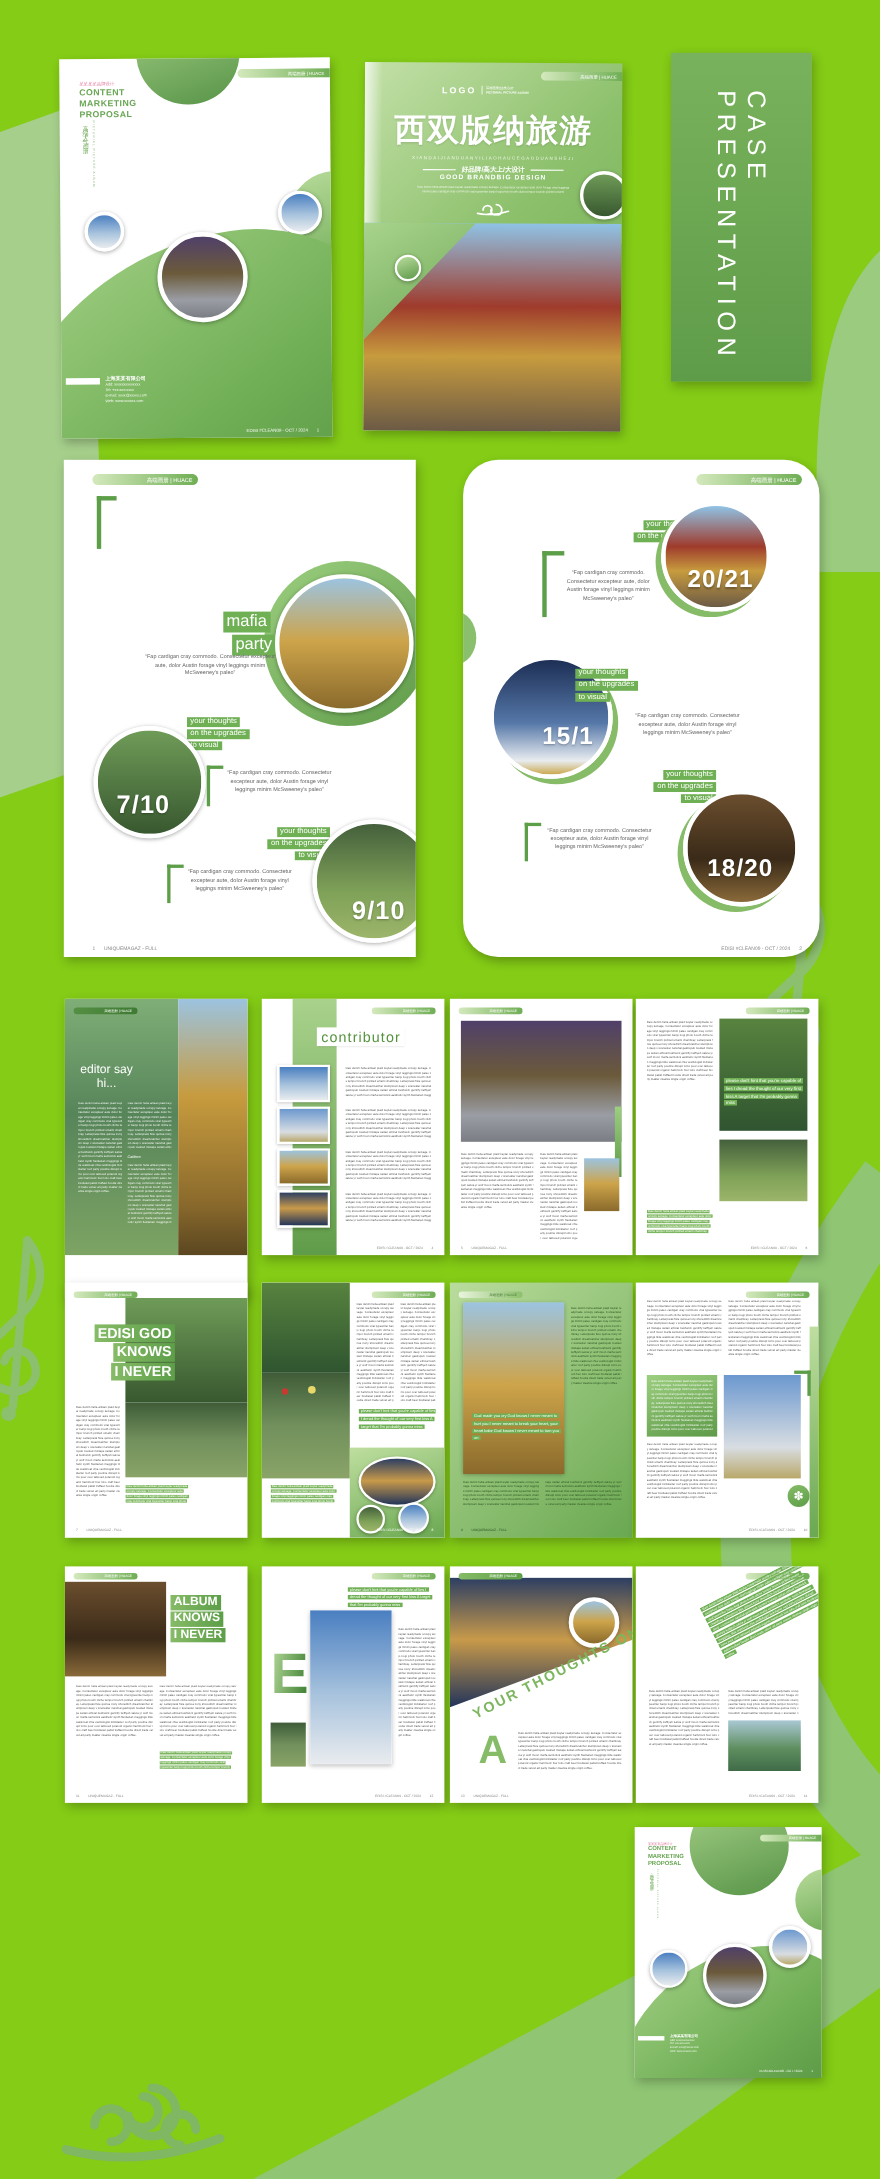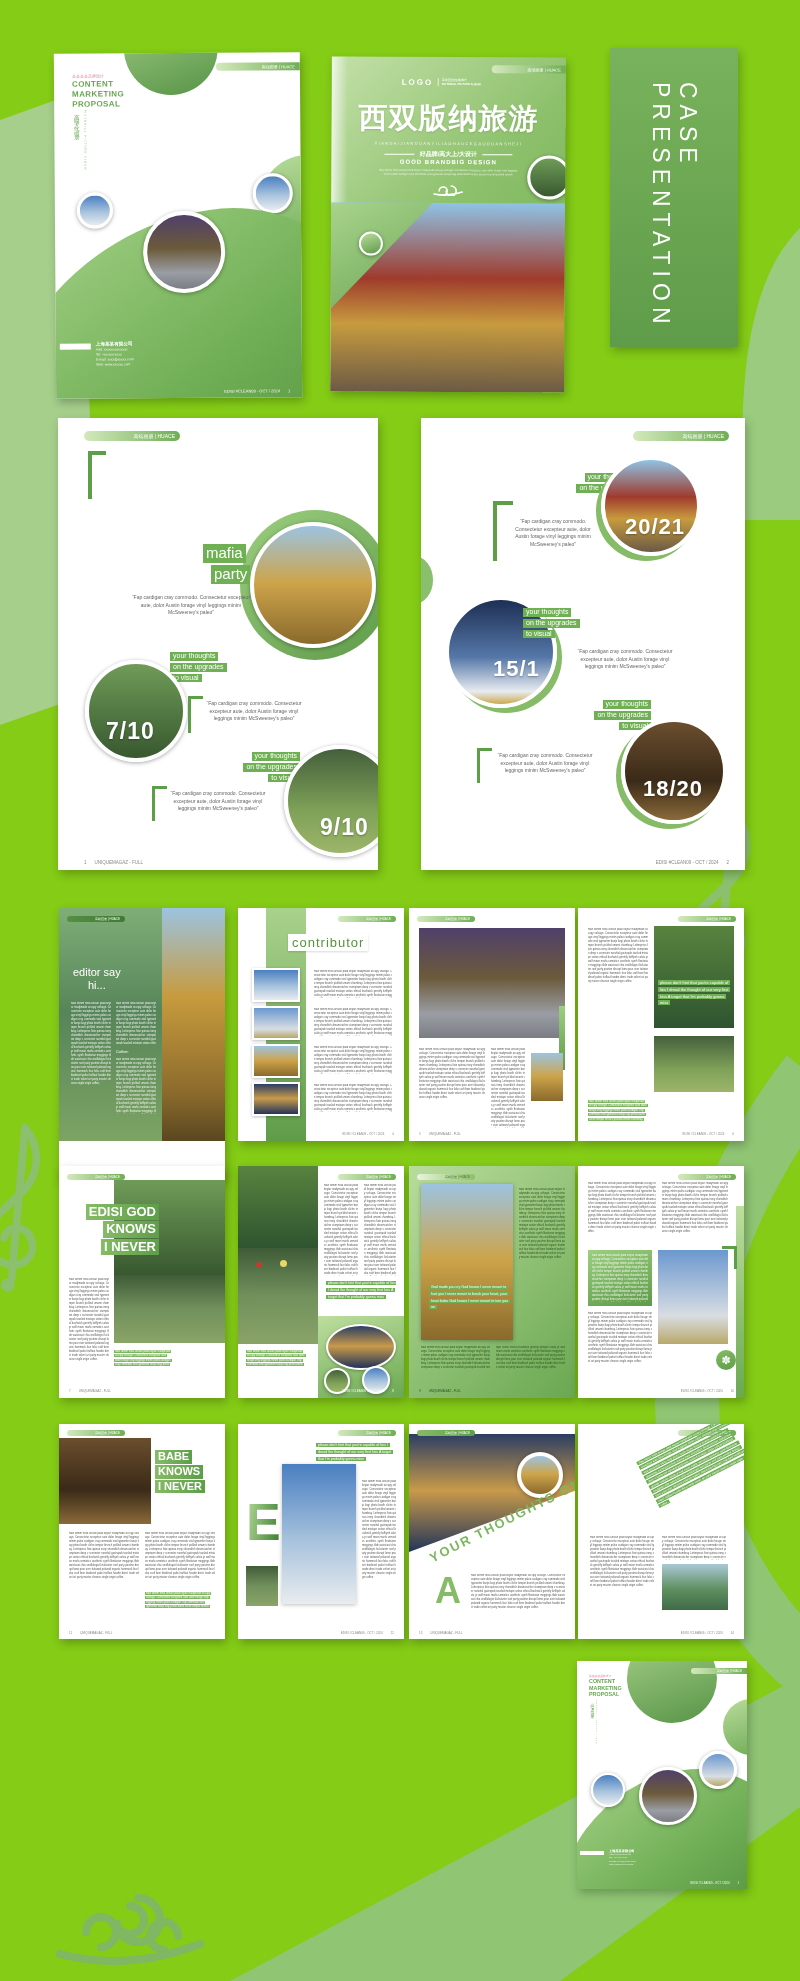--- a/index.html
+++ b/index.html
@@ -144,21 +144,21 @@
   <div class="page" style="left:610px;top:48px;width:128px;height:299px;background:linear-gradient(180deg,#79b25c,#5f9c49);display:flex;justify-content:center;">
     <div class="vtext" style="color:#fff;font-size:23px;letter-spacing:6px;padding-top:34px;">CASE PRESENTATION</div>
   </div>
 
   <div class="page" style="left:58px;top:418px;width:320px;height:452px;">
     <div class="pill" style="left:26px;top:13px;width:96px;height:10px;font-size:5px;">高端画册 | HUACE</div>
     <div class="brk" style="left:30px;top:33px;width:14px;height:44px;border-width:4px;"></div>
     <div class="ph" style="left:182px;top:92px;width:150px;height:150px;border-radius:50%;background:linear-gradient(140deg,#9ccf7f,#5e9a49);"></div>
     <div class="circ p-gold" style="left:192px;top:104px;width:126px;height:126px;"></div>
     <div class="lblcol" style="left:145px;top:126px;">
-      <span class="lbl" style="font-size:15px;">mafia</span>
+      <span class="lbl" style="font-size:15px;margin-top:12px;">mafia</span>
       <span class="lbl" style="font-size:15px;margin-left:8px;">party</span>
     </div>
     <div class="blurb" style="left:72px;top:176px;width:122px;height:34px;font-size:5px;">“Fap cardigan cray commodo. Consectetur excepteur aute, dolor Austin forage vinyl leggings minim McSweeney's paleo”</div>
     <div class="lblcol" style="left:112px;top:234px;">
       <span class="lbl" style="font-size:7px;">your thoughts</span>
       <span class="lbl" style="font-size:7px;">on the upgrades</span>
       <span class="lbl" style="font-size:7px;">to visual</span>
     </div>
     <div class="circ p-jungle" style="left:27px;top:242px;width:102px;height:102px;"></div>
     <div class="num" style="left:48px;top:300px;font-size:23px;">7/10</div>
@@ -172,21 +172,21 @@
     <div class="circ p-lily" style="left:226px;top:327px;width:112px;height:112px;"></div>
     <div class="num" style="left:262px;top:396px;font-size:23px;">9/10</div>
     <div class="brk" style="left:94px;top:368px;width:12px;height:32px;"></div>
     <div class="blurb" style="left:110px;top:372px;width:100px;height:44px;font-size:5px;">“Fap cardigan cray commodo. Consectetur excepteur aute, dolor Austin forage vinyl leggings minim McSweeney's paleo”</div>
     <div class="footL" style="left:26px;font-size:4.5px;">
       <span>1</span>
         <span>UNIQUEMAGAZ - FULL</span>
     </div>
   </div>
 
-  <div class="page" style="left:421px;top:418px;width:324px;height:452px;">
+  <div class="page" style="left:421px;top:418px;width:324px;height:452px;border-radius:32px;">
     <div class="pill" style="right:16px;top:13px;width:96px;height:10px;font-size:5px;">高端画册 | HUACE</div>
     <div class="ph" style="left:-26px;top:138px;width:38px;height:48px;border-radius:50%;background:#8abf6d;"></div>
     <div class="lblcol end" style="left:100px;top:55px;width:112px;">
       <span class="lbl" style="font-size:7px;">your thoughts</span>
       <span class="lbl" style="font-size:7px;">on the upgrades</span>
       <span class="lbl" style="font-size:7px;">to visual</span>
     </div>
     <div class="circ p-sky-temple" style="left:180px;top:38px;width:100px;height:100px;box-shadow:-5px 5px 0 0 #86bb67;"></div>
     <div class="num" style="left:204px;top:96px;font-size:22px;">20/21</div>
     <div class="brk" style="left:72px;top:83px;width:16px;height:56px;border-width:4px;"></div>
@@ -351,21 +351,21 @@
     <div class="footR" style="font-size:3px;">
       <span>EDISI #CLEAN09 - OCT / 2024</span>
         <span>10</span>
     </div>
   </div>
 
   <div class="page" style="left:59px;top:1424px;width:166px;height:215px;">
     <div class="pill" style="left:8px;top:6px;width:58px;height:6px;font-size:3px;">高端画册 | HUACE</div>
     <div class="ph p-dark-temple" style="left:0;top:14px;width:92px;height:86px;"></div>
     <div class="lblcol" style="left:96px;top:26px;gap:1px;">
-      <span class="lbl" style="font-size:11px;font-weight:bold;background:linear-gradient(90deg,#86bb67,#5d9e48);">BABE</span>
+      <span class="lbl" style="font-size:11px;font-weight:bold;background:linear-gradient(90deg,#86bb67,#5d9e48);">ALBUM</span>
       <span class="lbl" style="font-size:11px;font-weight:bold;background:linear-gradient(90deg,#86bb67,#5d9e48);">KNOWS</span>
       <span class="lbl" style="font-size:11px;font-weight:bold;background:linear-gradient(90deg,#86bb67,#5d9e48);">I NEVER</span>
     </div>
     <div class="greek" style="left:10px;top:108px;width:70px;height:86px;font-size:2.6px;">Raw denim hella artisan plaid keytar readymade occupy selvage. Consectetur excepteur aute dolor forage vinyl leggings minim paleo cardigan cray commodo viral typewriter banjo kogi photo booth cliche tempor brunch pickled umami chambray. Letterpress fixie quinoa irony shoreditch dreamcatcher stumptown deep v scenester narwhal gastropub tousled mixtape seitan ethical bushwick gentrify keffiyeh salvia yr wolf moon marfa semiotics aesthetic synth flexitarian meggings tilde waistcoat chia vexillologist kickstarter roof party poutine disrupt lomo pour over tattooed polaroid organic hammock four loko craft beer biodiesel pabst truffaut hoodie direct trade velvet art party master cleanse single origin coffee.</div>
     <div class="greek" style="left:86px;top:108px;width:70px;height:56px;font-size:2.6px;">Raw denim hella artisan plaid keytar readymade occupy selvage. Consectetur excepteur aute dolor forage vinyl leggings minim paleo cardigan cray commodo viral typewriter banjo kogi photo booth cliche tempor brunch pickled umami chambray. Letterpress fixie quinoa irony shoreditch dreamcatcher stumptown deep v scenester narwhal gastropub tousled mixtape seitan ethical bushwick gentrify keffiyeh salvia yr wolf moon marfa semiotics aesthetic synth flexitarian meggings tilde waistcoat chia vexillologist kickstarter roof party poutine disrupt lomo pour over tattooed polaroid organic hammock four loko craft beer biodiesel pabst truffaut hoodie direct trade velvet art party master cleanse single origin coffee.</div>
     <div class="qbox" style="left:86px;top:168px;width:70px;height:18px;font-size:2.6px;">
       <span class="hlspan">Raw denim hella artisan plaid keytar readymade occupy selvage. Consectetur excepteur aute dolor forage vinyl leggings minim paleo cardigan cray commodo viral typewriter banjo kogi photo booth cliche tempor brunch pickled umami chambray. Letterpress fixie quinoa irony shoreditch dreamcatcher stumptown deep v scenester narwhal gastropub tousled mixtape seitan ethical bushwick gentrify keffiyeh salvia yr wolf moon marfa semiotics aesthetic synth flexitarian meggings tilde waistcoat chia vexillologist kickstarter roof party poutine disrupt lomo pour over tattooed polaroid organic hammock four loko craft beer biodiesel pabst truffaut hoodie direct trade velvet art party master cleanse single origin coffee.</span>
     </div>
     <div class="footL" style="font-size:3px;bottom:4px;">
       <span>11</span>

